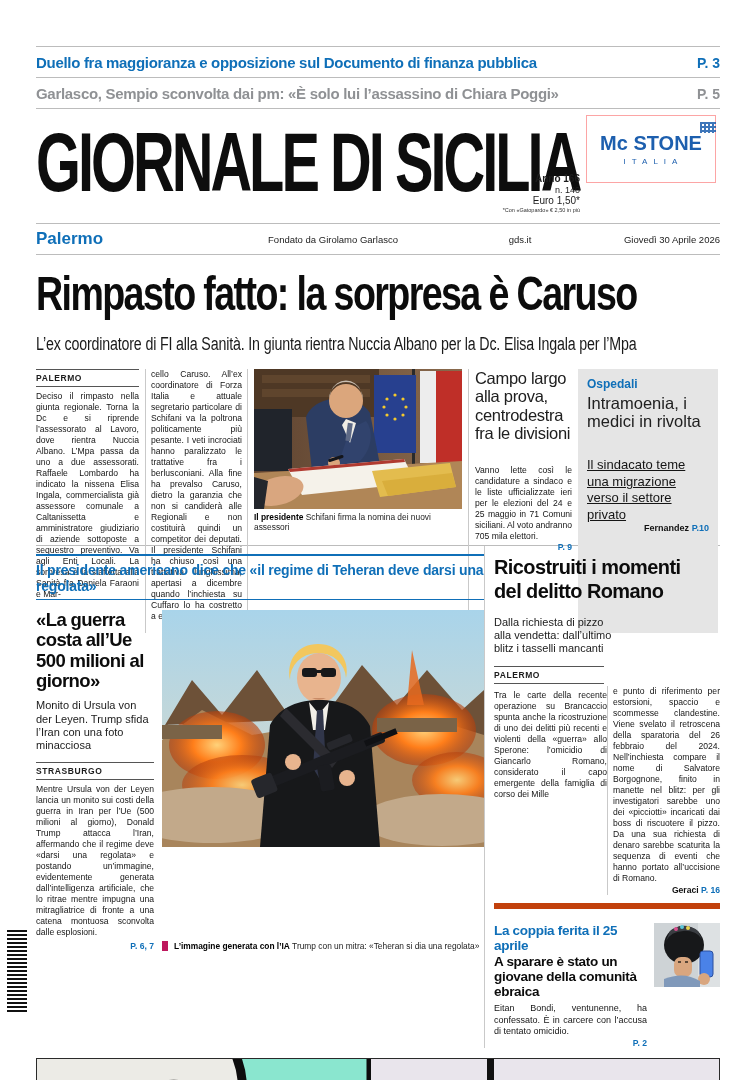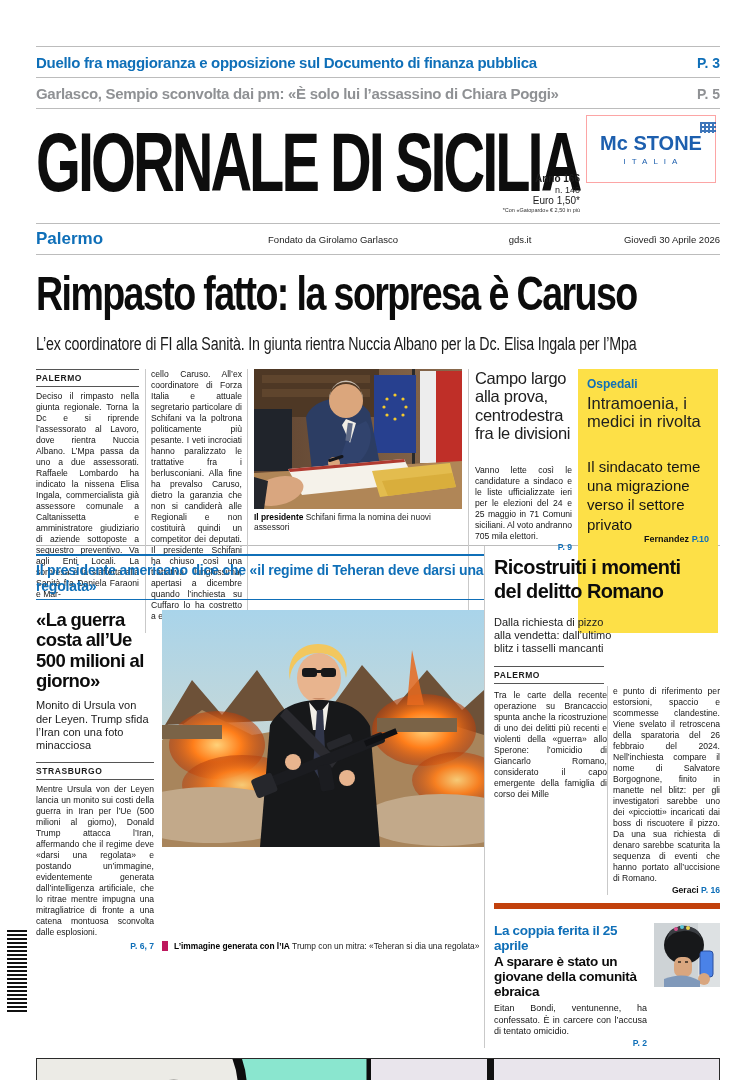--- a/index.html
+++ b/index.html
@@ -45,24 +45,24 @@
   .byline{font-size:8.6px;text-align:right;margin-top:1px;}
   .byline b{color:#111;} .byline .pg{color:#0f6fb8;font-weight:bold;}
   .col2{border-left:1px solid #c9c9c9;border-right:1px solid #c9c9c9;padding:0 5px;}
   .photo-col .ph{width:100%;height:140px;display:block;}
   .caption{font-size:8.4px;margin-top:3px;color:#222;}
   .caption b{color:#000;}
   .campo{border-left:1px solid #c9c9c9;padding-left:6px;}
   .campo .hl{font-size:16.5px;line-height:1.12;color:#202020;letter-spacing:-0.3px;font-weight:normal;}
   .campo .body{margin-top:22px;}
   .campo .pg{display:block;text-align:right;font-weight:bold;color:#0f6fb8;font-size:8.6px;}
-  .graybox{background:#fde047;padding:8px 9px;}
+  .graybox{background:#e5e5e5;padding:8px 9px;}
   .graybox .kick{color:#0f6fb8;font-weight:bold;font-size:12px;}
   .graybox .hl{font-size:16.5px;line-height:1.12;color:#202020;margin-top:3px;font-weight:normal;}
-  .graybox .body{font-size:15px;text-align:left;margin-top:26px;}
+  .graybox .body{font-size:13px;text-align:left;margin-top:26px;text-decoration:underline;}
   .graybox .byline{margin-top:0;font-size:9px;}
 
   .hr{border:none;border-top:1px solid #bcbcbc;margin:8px 0 0;}
 
   
   .mid{display:grid;grid-template-columns:448px 236px;margin-top:0;}
   .mid-right{border-left:1px solid #c9c9c9;padding-left:9px;}
   .strip{border-top:2px solid #0f6fb8;border-bottom:1px solid #0f6fb8;padding:6px 0 5px;color:#0f6fb8;font-weight:bold;font-size:14px;letter-spacing:-0.2px;margin-top:8px;}
   .guerra{display:flex;gap:8px;margin-top:10px;}
   .guerra .txt{flex:0 0 118px;}

